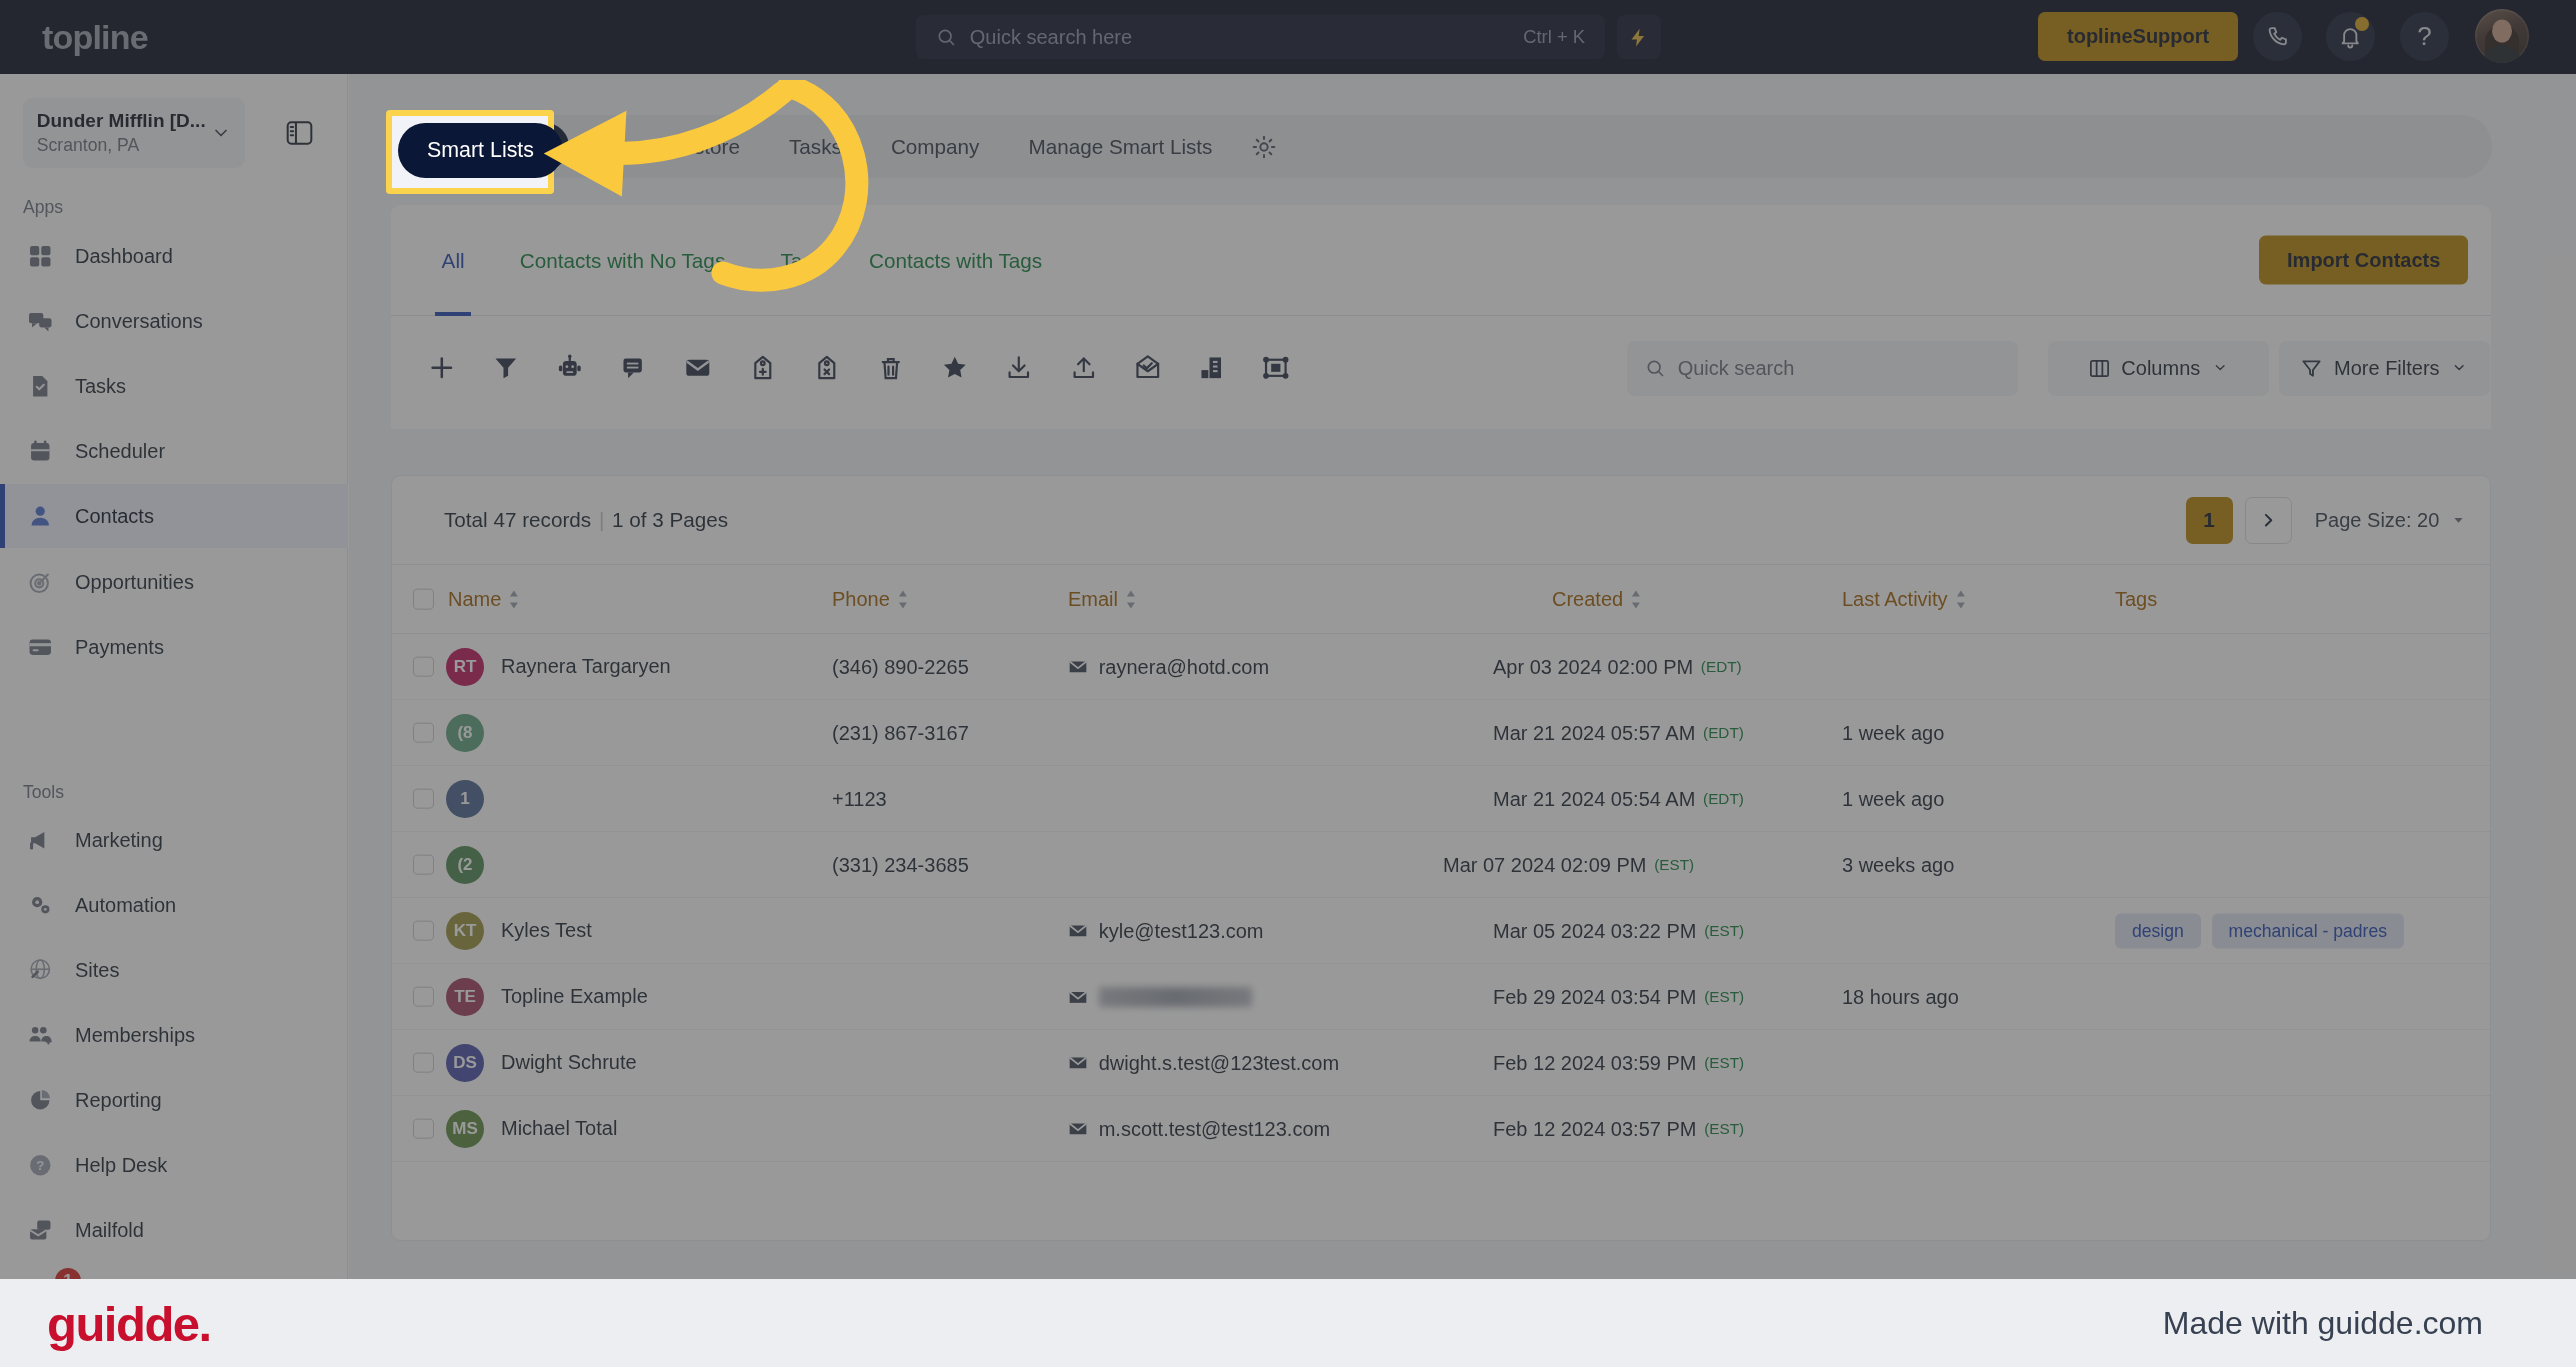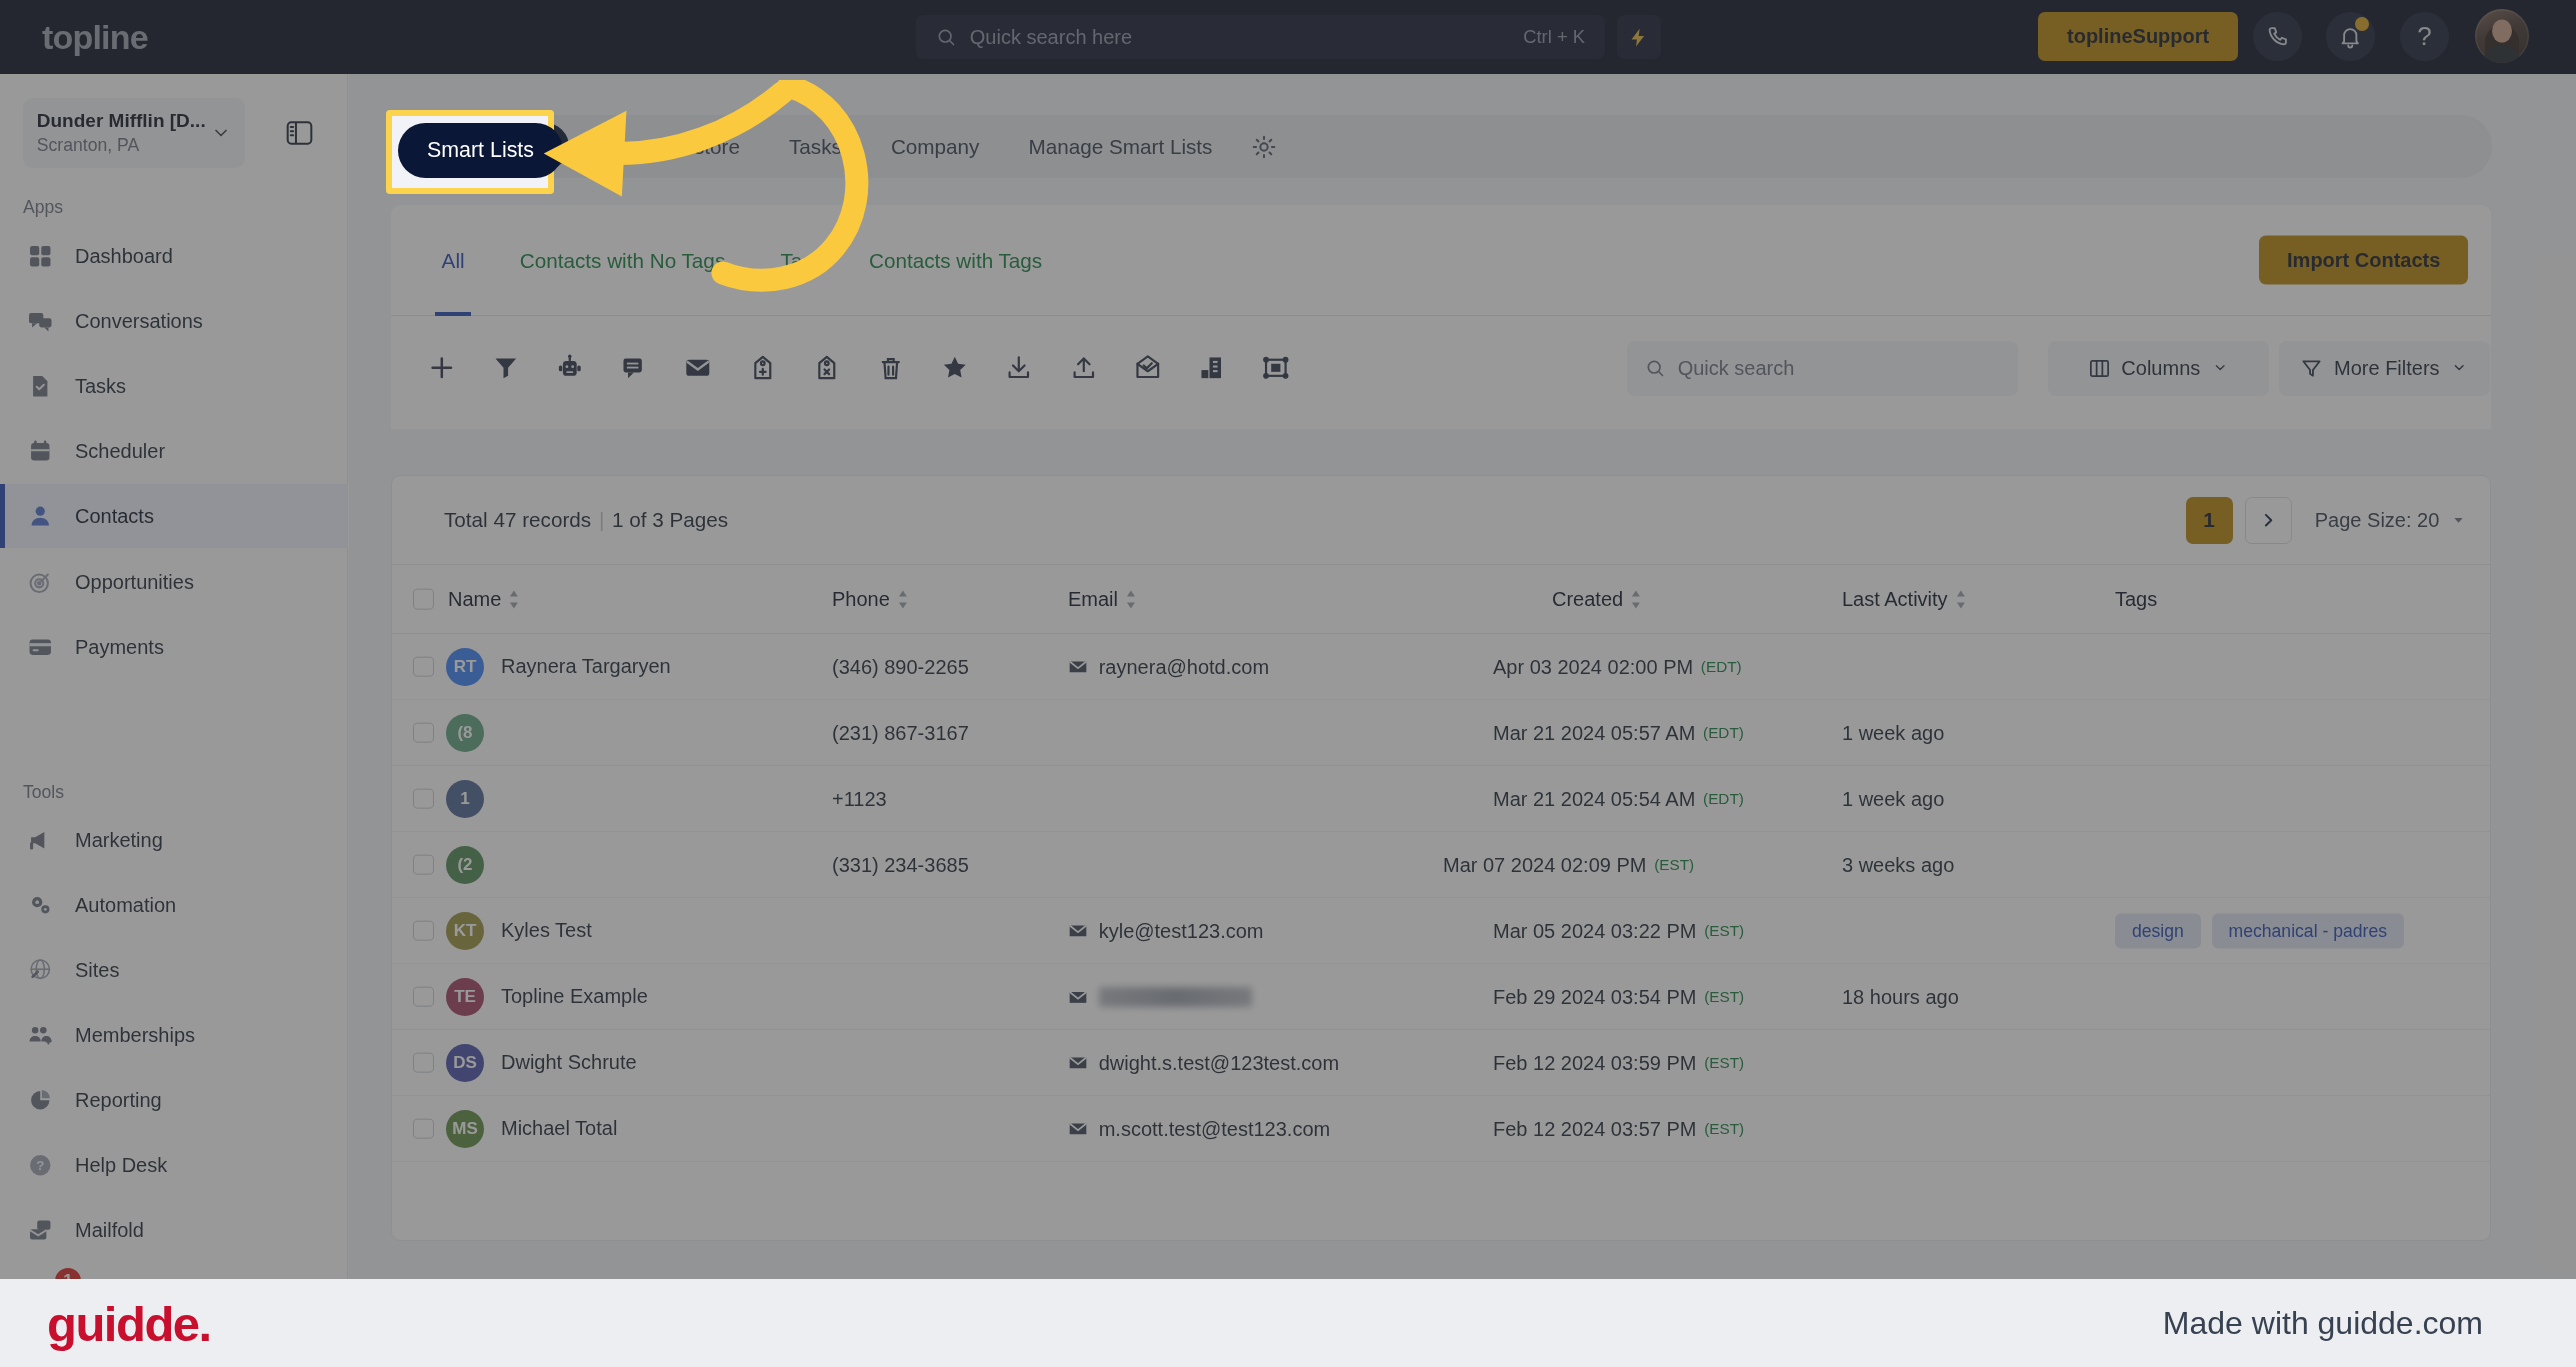--- a/index.html
+++ b/index.html
@@ -211,21 +211,21 @@
   .pg-next {
     width: 47px; height: 47px; border-radius: 6.9px; border: 0.8px solid #d8dbe1;
     display: flex; align-items: center; justify-content: center;
   }
   .pg-next svg { width: 18.4px; height: 18.4px; }
   .pg-size { font-size: 20px; color: #374151; display: flex; align-items: center; gap: 10.7px; margin-left: 10.7px; }
 
   .thead { height: 69px; border-bottom: 0.8px solid #e9eaee; position: relative; }
   .th {
     position: absolute; top: 50%; transform: translateY(-50%);
-    font-size: 20px; color: #0f172a;
+    font-size: 20px; color: #a16207;
     display: flex; align-items: center; gap: 6px; white-space: nowrap;
   }
   .sortico { width: 13.8px; height: 20px; }
   .row {
     position: relative; height: 66px; border-bottom: 0.8px solid #f0f1f3;
   }
   .cell {
     position: absolute; top: 50%; transform: translateY(-50%);
     font-size: 20px; color: #1f2937; white-space: nowrap;
     display: flex; align-items: center;
@@ -753,21 +753,21 @@
           </svg>
       </div>
       <div class="th" style="left:1723px">
         <span>Tags</span>
       </div>
     </div>
 
     <div class="row">
       <span class="cbx"></span>
       <div class="cell namecell">
-        <span class="av" style="background:#3b82f6">RT</span>
+        <span class="av" style="background:#be185d">RT</span>
         <span>Raynera Targaryen</span>
       </div>
       <div class="cell" style="left:440px">(346) 890-2265</div>
       <div class="cell" style="left:676px">
         <svg class="envico" viewBox="0 0 24 24" fill="#3b4457">
             <path d="M2 6h20v13H2z"></path>
             <path d="M2 6l10 8 10-8" fill="none" stroke="#ffffff" stroke-width="2"></path>
           </svg>
         <span>raynera@hotd.com</span>
       </div>

